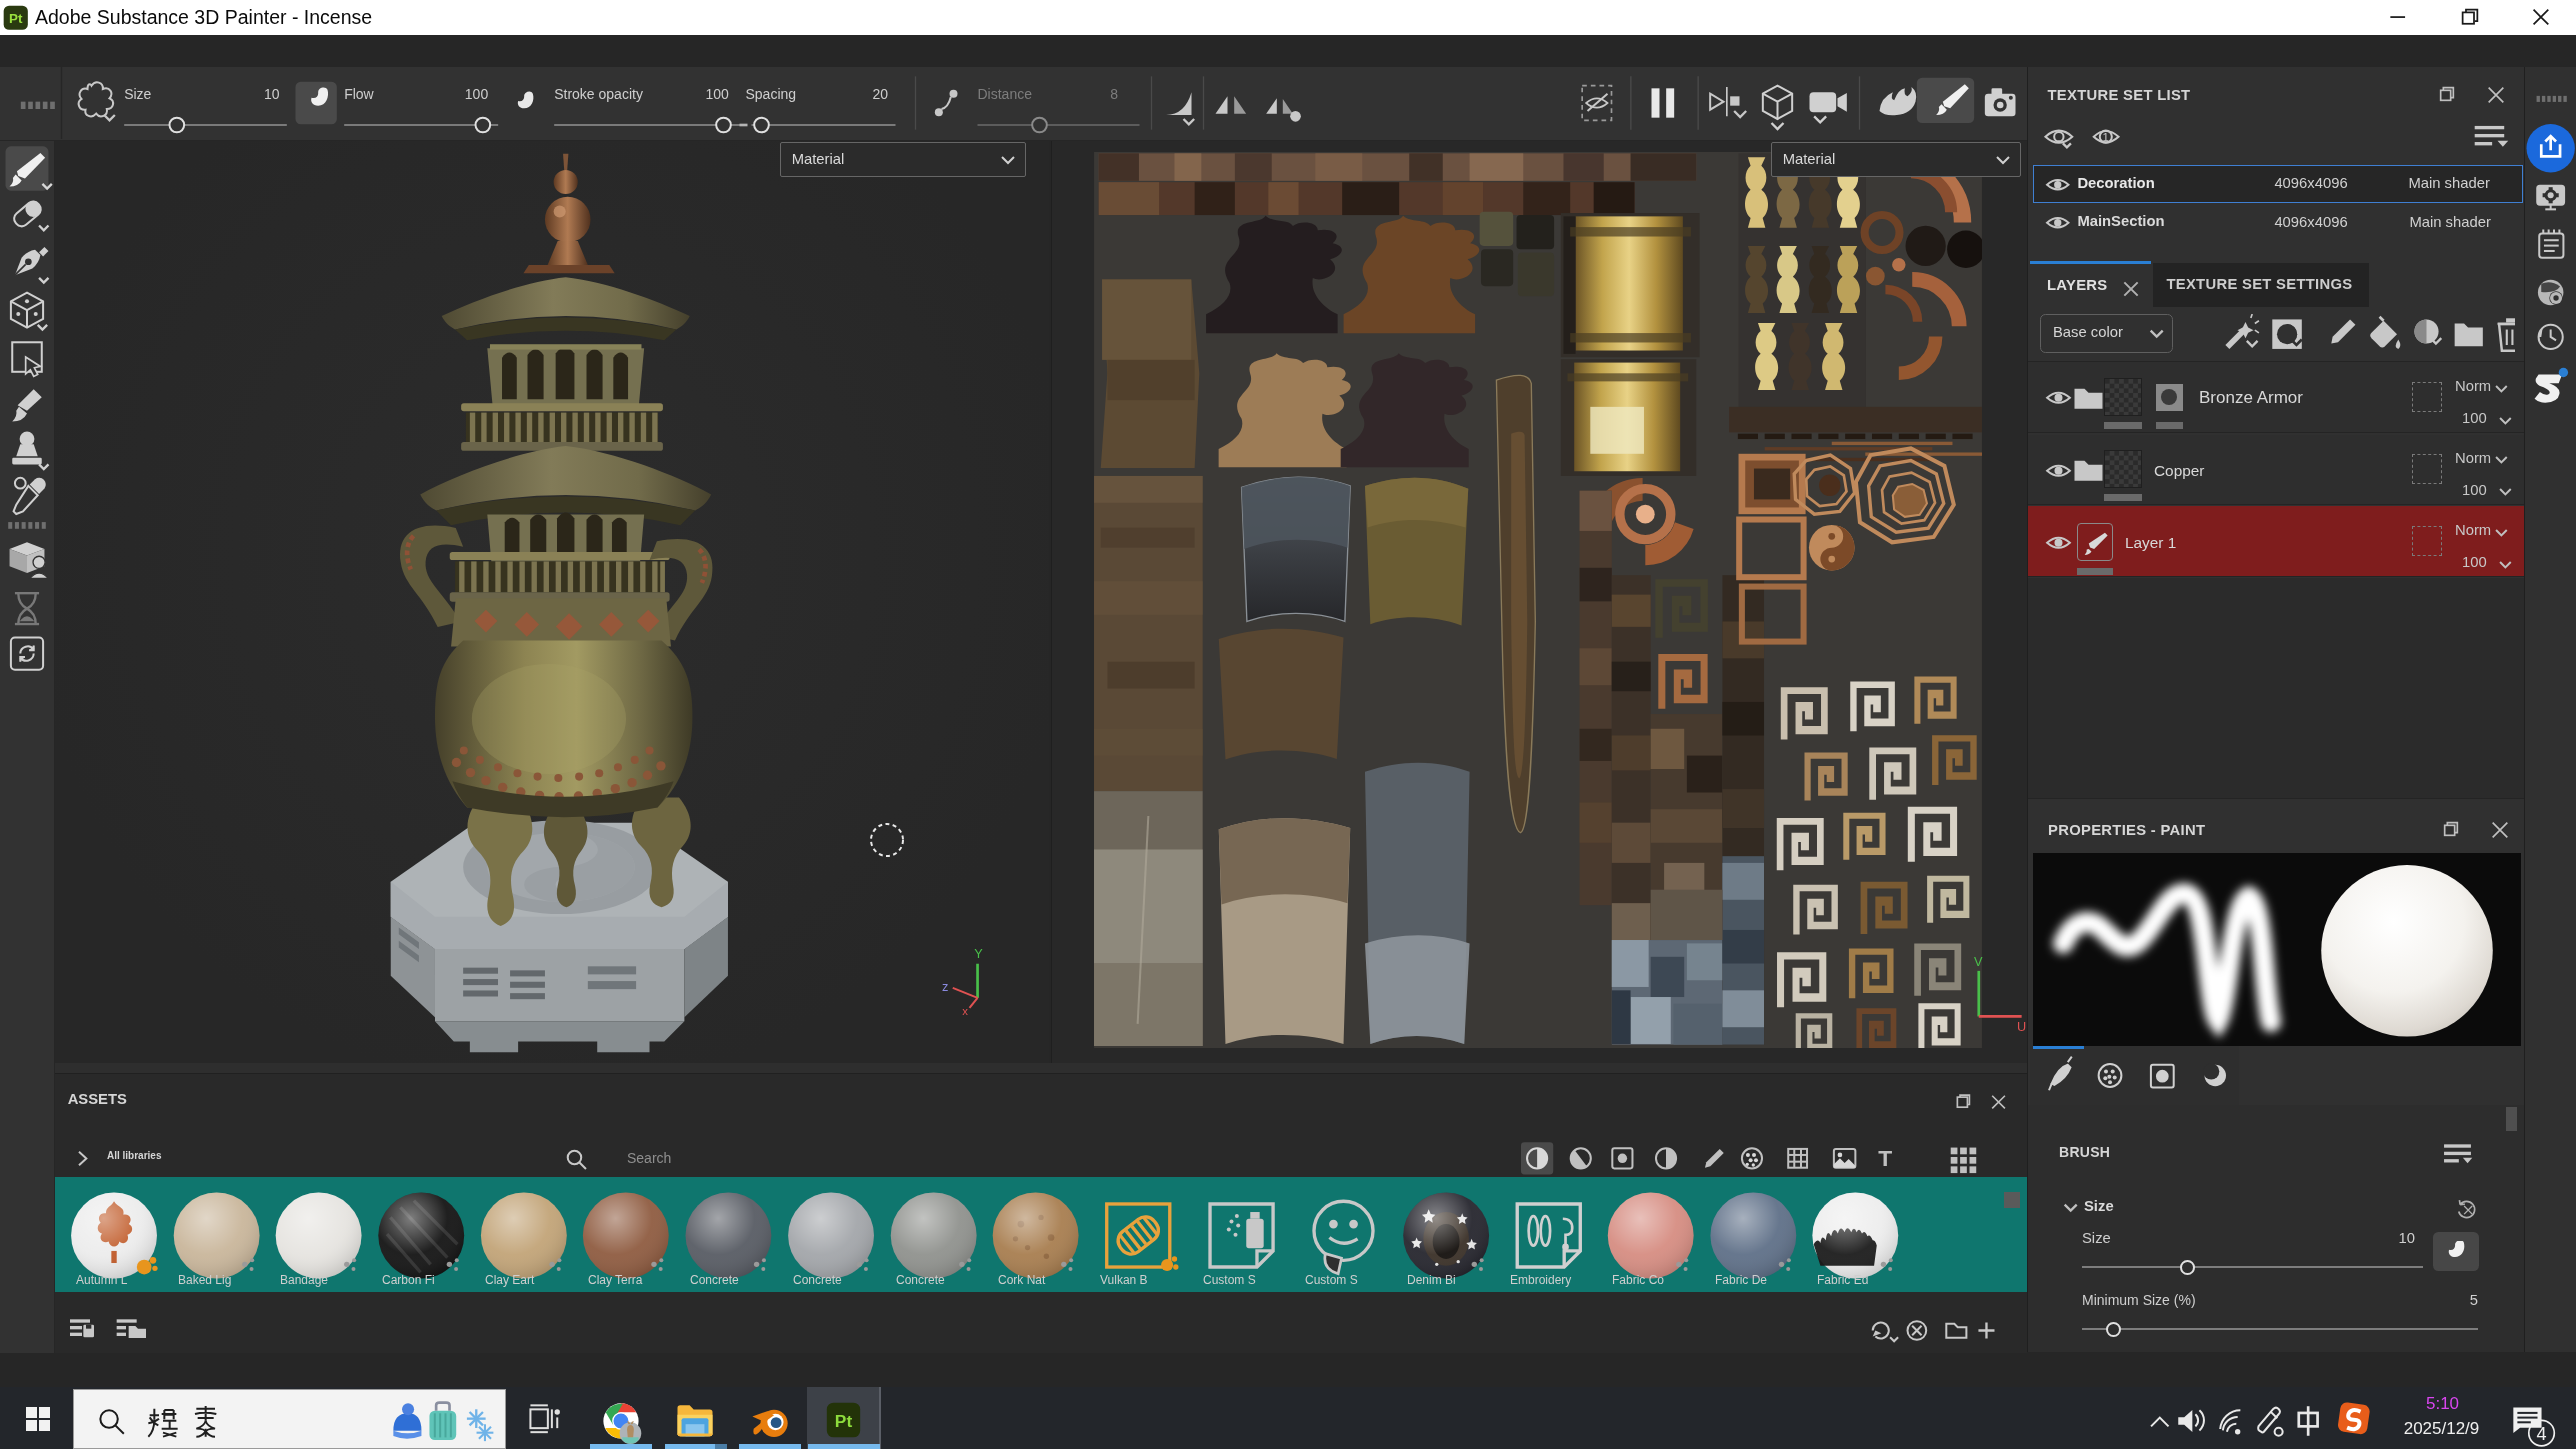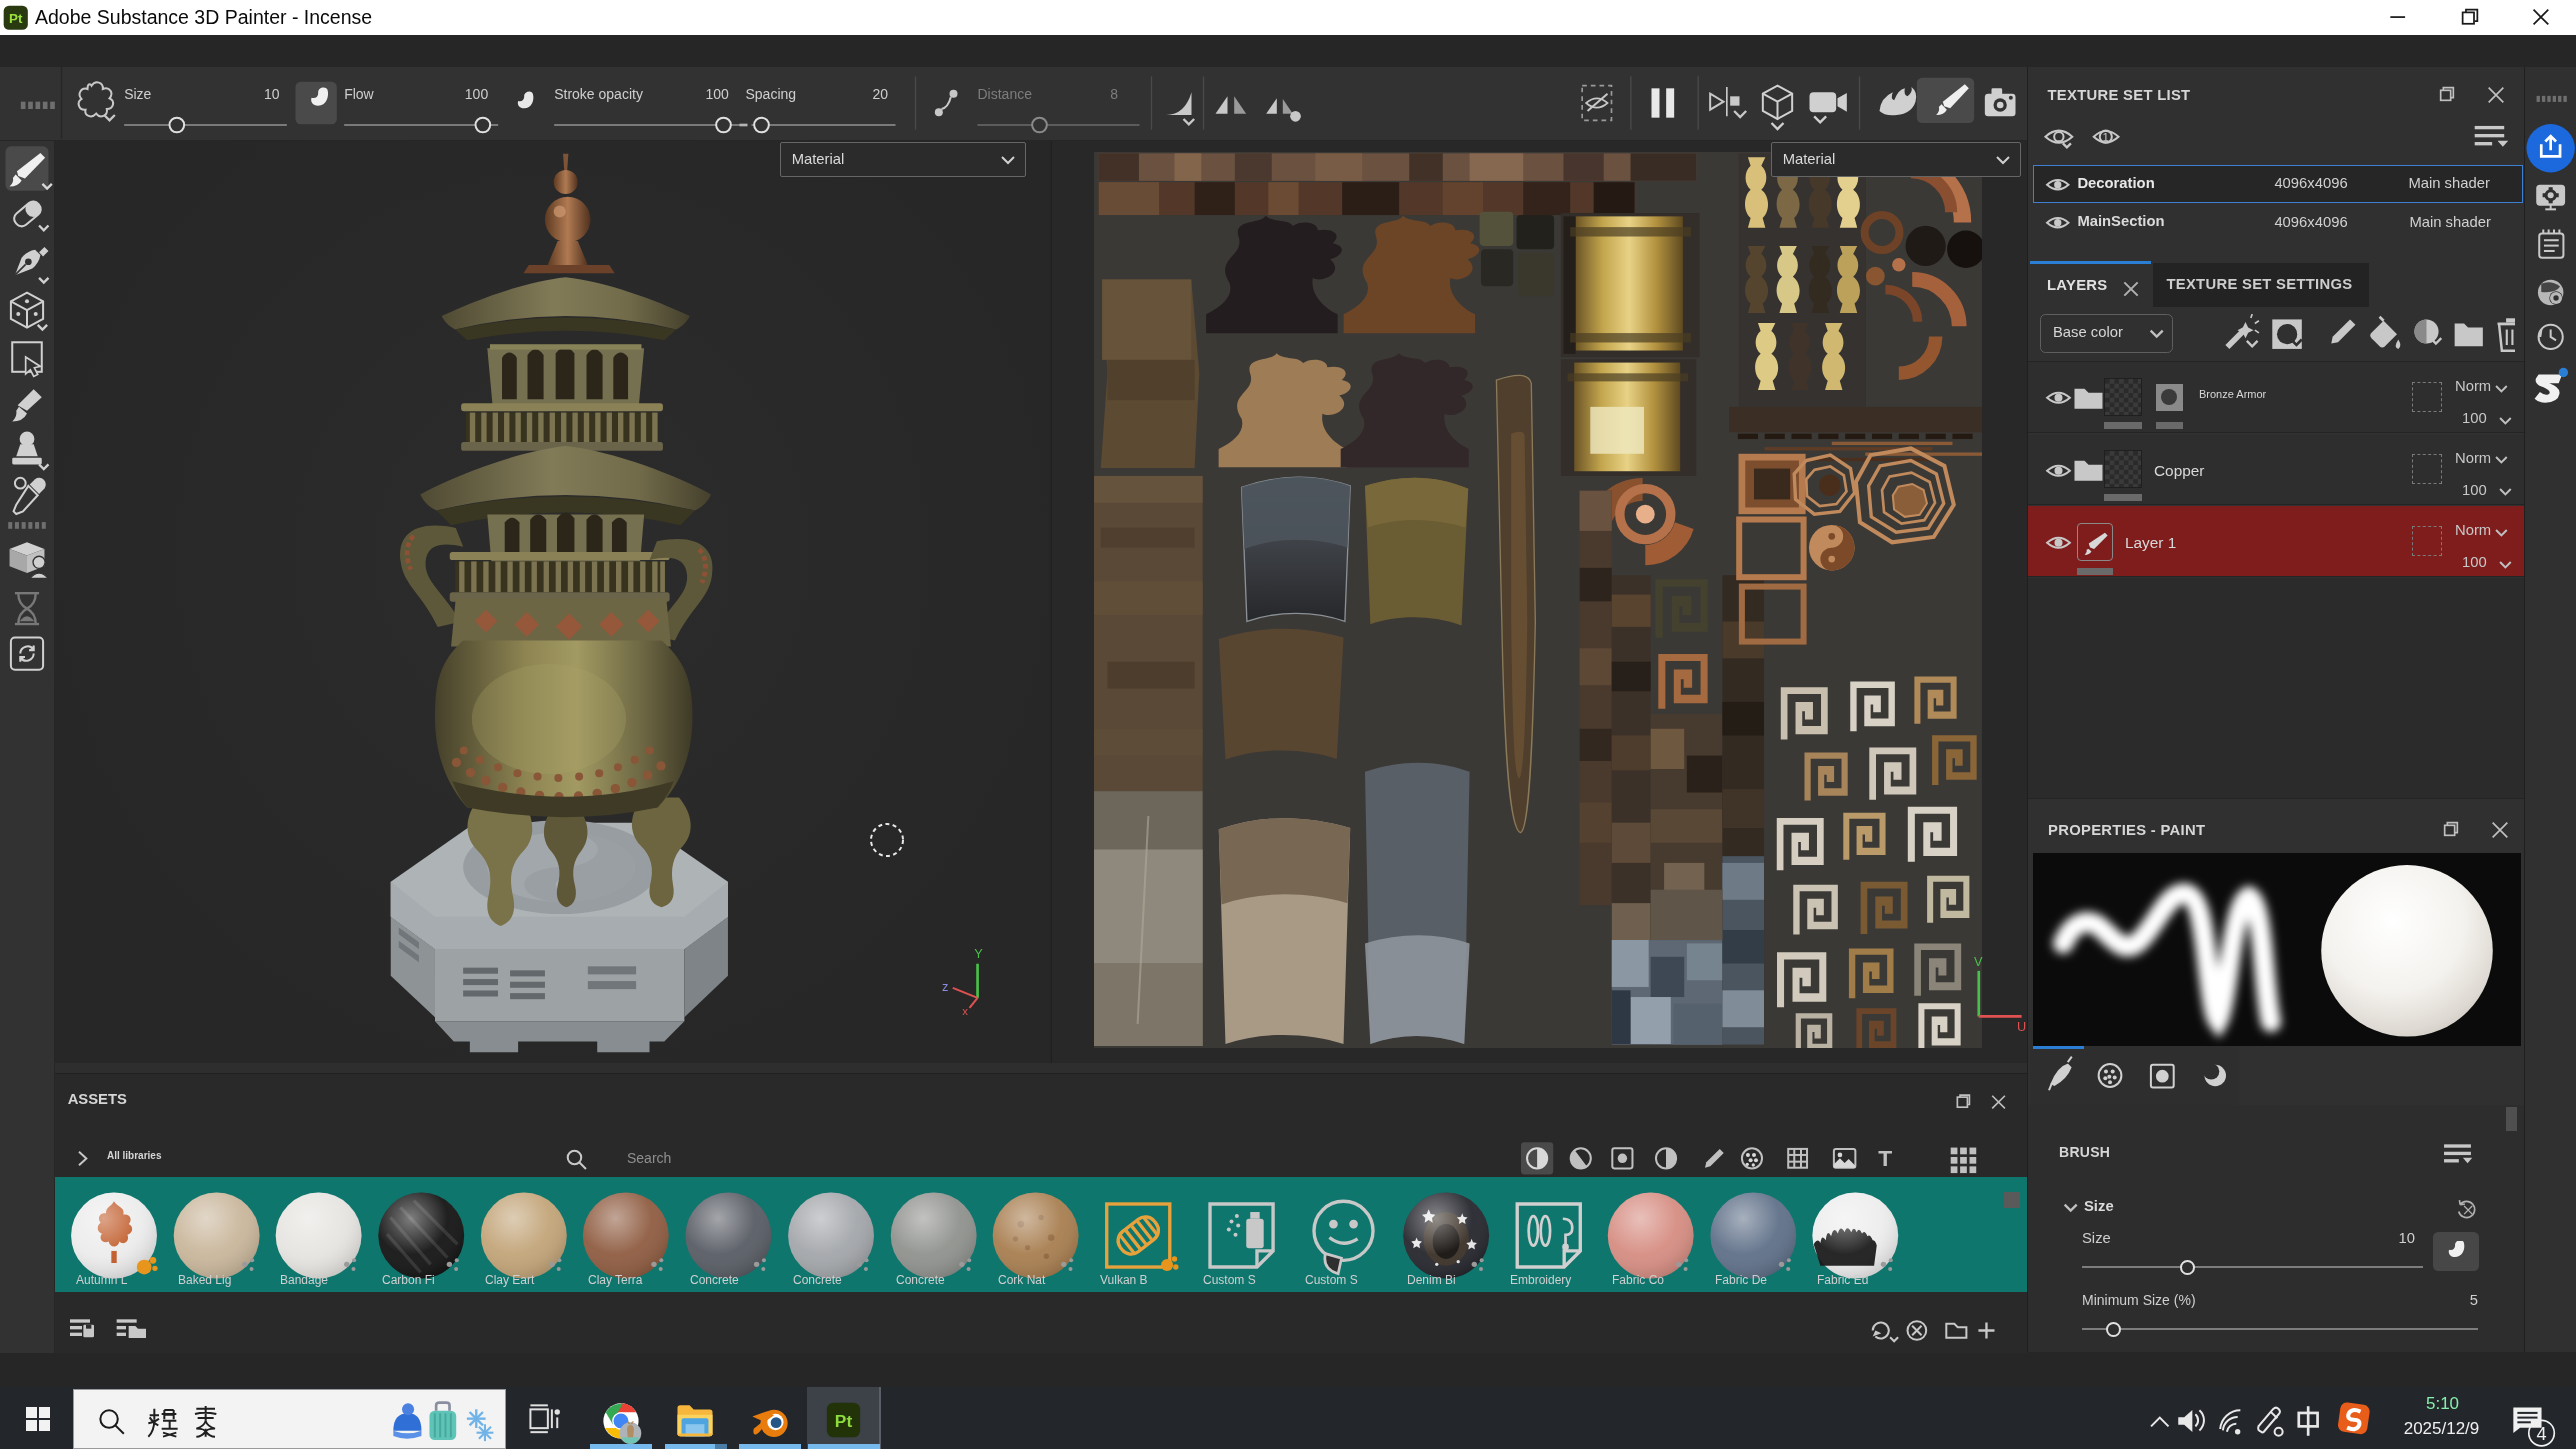--- a/index.html
+++ b/index.html
@@ -1167,21 +1167,21 @@
         </svg>
       <svg class="abs" style="left:45px;top:24px;" width="31" height="24" viewBox="0 0 46 36">
           <path d="M2 4 l15 0 l6 6 l21 0 l0 24 l-42 0 z" fill="#c8c8c8"></path>
         </svg>
       <div class="abs" style="left:76px;top:16px;width:38px;height:38px;border:1.3px solid #1f1f1f;background:
         repeating-conic-gradient(#3a3a3a 0% 25%, #2a2a2a 0% 50%) 0 0/9.4px 9.4px;"></div>
       <div class="abs" style="left:76px;top:60px;width:38px;height:6.7px;background:#6a6a6a;"></div>
       <div class="abs" style="left:128px;top:21.5px;width:27px;height:27px;background:#8a8a8a;"></div>
       <div class="abs" style="left:133px;top:27px;width:16px;height:16px;border-radius:50%;background:#3a3a3a;"></div>
       <div class="abs" style="left:128px;top:60px;width:27px;height:6.7px;background:#6a6a6a;"></div>
-      <span class="abs" style="left:171px;top:25.5px;font-size:11px;color:#d8d8d8;">Bronze Armor</span>
+      <span class="abs" style="left:171px;top:25.5px;font-size:17px;color:#d8d8d8;">Bronze Armor</span>
       <div class="abs" style="left:384px;top:20px;width:29.5px;height:29.5px;border:1.3px dashed #7a7a7a;"></div>
       <span class="abs" style="left:427px;top:16px;font-size:14.8px;color:#c8c8c8;">Norm</span>
       <svg class="abs" style="left:466px;top:21.5px;" width="14.8" height="10.7" viewBox="0 0 22 16">
           <path d="M3 3 l8 8 l8-8" stroke="#c0c0c0" stroke-width="3" fill="none"></path>
         </svg>
       <span class="abs" style="left:434px;top:48px;font-size:14.8px;color:#c8c8c8;">100</span>
       <svg class="abs" style="left:470px;top:54px;" width="14.8" height="10.7" viewBox="0 0 22 16">
           <path d="M3 3 l8 8 l8-8" stroke="#c0c0c0" stroke-width="3" fill="none"></path>
         </svg>
     </div>
@@ -1508,21 +1508,21 @@
         <g transform="translate(232,6)">
           <line x1="14" y1="0" x2="14" y2="44" stroke-width="4"></line>
           <rect x="0" y="10" width="28" height="20" stroke-width="4"></rect>
         </g>
         <g transform="translate(292,2)">
           <rect x="0" y="0" width="44" height="44" rx="10" fill="#e85d1a" stroke="none" transform="rotate(8 22 22)"></rect>
           <path d="M32 12 q-14-6-18 4 q-2 8 8 8 q10 0 8 8 q-4 10-18 4" stroke="#fff" stroke-width="6" fill="none"></path>
         </g>
       </g>
     </svg>
-    <div class="abs" style="left:2402px;top:6.7px;width:81px;height:20px;font-size:17px;color:#86efac;text-align:center;">5:10</div>
+    <div class="abs" style="left:2402px;top:6.7px;width:81px;height:20px;font-size:17px;color:#d946ef;text-align:center;">5:10</div>
     <div class="abs" style="left:2388px;top:32px;width:107px;height:20px;font-size:17px;color:#f0f0f0;text-align:center;">2025/12/9</div>
     <svg class="abs" style="left:2512px;top:19px;" width="47" height="42" viewBox="0 0 70 62">
       <path d="M2 2 l42 0 l0 30 l-32 0 l-10 8 z" fill="#f0f0f0"></path>
       <g stroke="#23262b" stroke-width="3">
           <line x1="8" y1="10" x2="38" y2="10"></line>
           <line x1="8" y1="17" x2="38" y2="17"></line>
           <line x1="8" y1="24" x2="28" y2="24"></line>
         </g>
       <circle cx="44" cy="40" r="19" fill="none" stroke="#f0f0f0" stroke-width="2.5"></circle>
       <text x="44" y="50" font-size="27" fill="#f0f0f0" text-anchor="middle">4</text>

